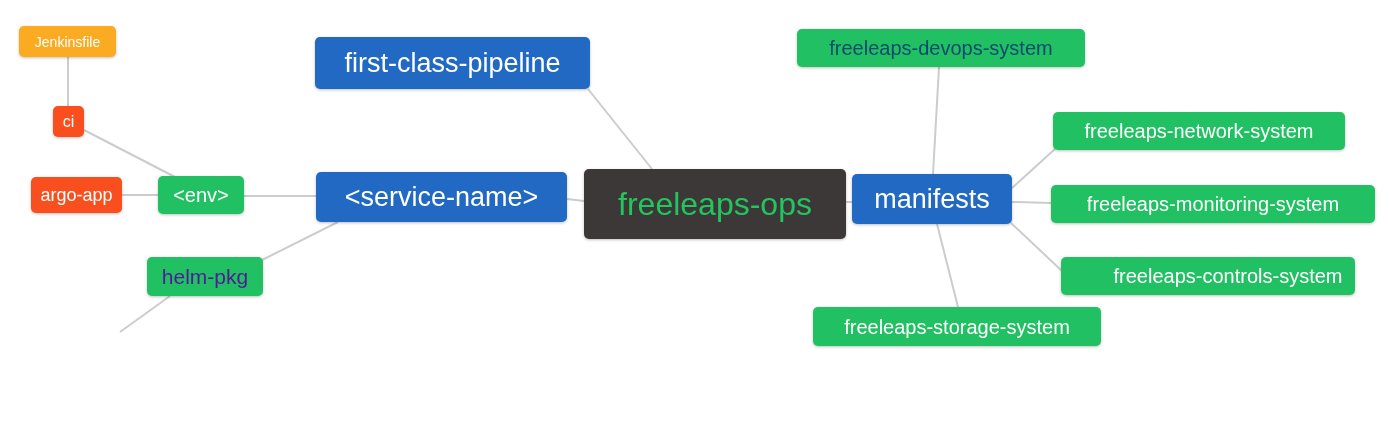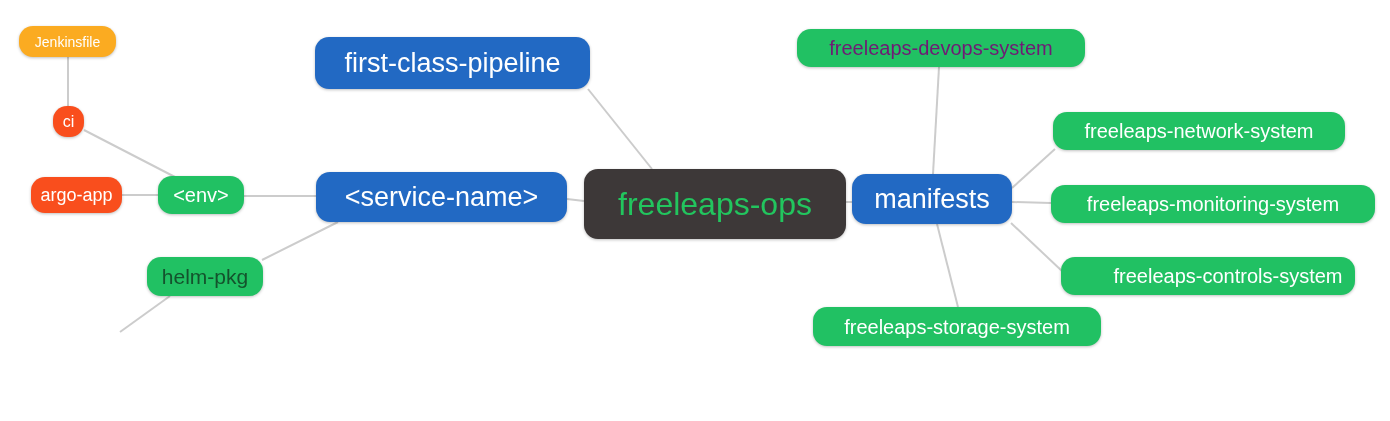--- a/index.html
+++ b/index.html
@@ -14,21 +14,21 @@
   #edges {
     position: absolute;
     left: 0; top: 0;
     width: 1390px; height: 421px;
   }
   .node {
     position: absolute;
     display: flex;
     align-items: center;
     justify-content: center;
-    border-radius: 14px;
+    border-radius: 5px;
     color: #ffffff;
     white-space: nowrap;
     box-shadow: 0 1px 3px rgba(0,0,0,0.25);
     cursor: pointer;
     box-sizing: border-box;
     line-height: 1;
     user-select: none;
   }
 </style>
 </head>
@@ -57,36 +57,36 @@
     </div>
     <div class="node" style="left: 53px; top: 106px; width: 31px; height: 31px; font-size: 16px; background: rgb(249, 78, 29); color: rgb(255, 255, 255);">
       <span>ci</span>
     </div>
     <div class="node" style="left: 31px; top: 177px; width: 91px; height: 36px; font-size: 18px; background: rgb(249, 78, 29); color: rgb(255, 255, 255);">
       <span>argo-app</span>
     </div>
     <div class="node" style="left: 158px; top: 176px; width: 86px; height: 38px; font-size: 20px; background: rgb(33, 193, 99); color: rgb(255, 255, 255);">
       <span>&lt;env&gt;</span>
     </div>
-    <div class="node" style="left: 147px; top: 257px; width: 116px; height: 39px; font-size: 21px; background: rgb(33, 193, 99); color: #14532d;">
+    <div class="node" style="left: 147px; top: 257px; width: 116px; height: 39px; font-size: 21px; background: rgb(33, 193, 99); color: #4c1d95;">
       <span>helm-pkg</span>
     </div>
     <div class="node" style="left: 315px; top: 37px; width: 275px; height: 52px; font-size: 27px; background: rgb(34, 105, 195); color: rgb(255, 255, 255);">
       <span>first-class-pipeline</span>
     </div>
     <div class="node" style="left: 316px; top: 172px; width: 251px; height: 50px; font-size: 27px; background: rgb(34, 105, 195); color: rgb(255, 255, 255);">
       <span>&lt;service-name&gt;</span>
     </div>
     <div class="node" style="left: 584px; top: 169px; width: 262px; height: 70px; font-size: 32px; background: rgb(61, 56, 56); color: #22c55e; text-align: center;">
       <span>freeleaps-ops</span>
     </div>
     <div class="node" style="left: 852px; top: 174px; width: 160px; height: 50px; font-size: 27px; background: rgb(34, 105, 195); color: rgb(255, 255, 255);">
       <span>manifests</span>
     </div>
-    <div class="node" style="left: 797px; top: 29px; width: 288px; height: 38px; font-size: 20px; background: rgb(33, 193, 99); color: #701a75;">
+    <div class="node" style="left: 797px; top: 29px; width: 288px; height: 38px; font-size: 20px; background: rgb(33, 193, 99); color: #0c4a6e;">
       <span>freeleaps-devops-system</span>
     </div>
     <div class="node" style="left: 1053px; top: 112px; width: 292px; height: 38px; font-size: 20px; background: rgb(33, 193, 99); color: rgb(255, 255, 255);">
       <span>freeleaps-network-system</span>
     </div>
     <div class="node" style="left: 1051px; top: 185px; width: 324px; height: 38px; font-size: 20px; background: rgb(33, 193, 99); color: rgb(255, 255, 255);">
       <span>freeleaps-monitoring-system</span>
     </div>
     <div class="node" style="left: 1061px; top: 257px; width: 294px; height: 38px; font-size: 20px; background: rgb(33, 193, 99); color: rgb(255, 255, 255); padding-left: 40px;">
       <span>freeleaps-controls-system</span>

